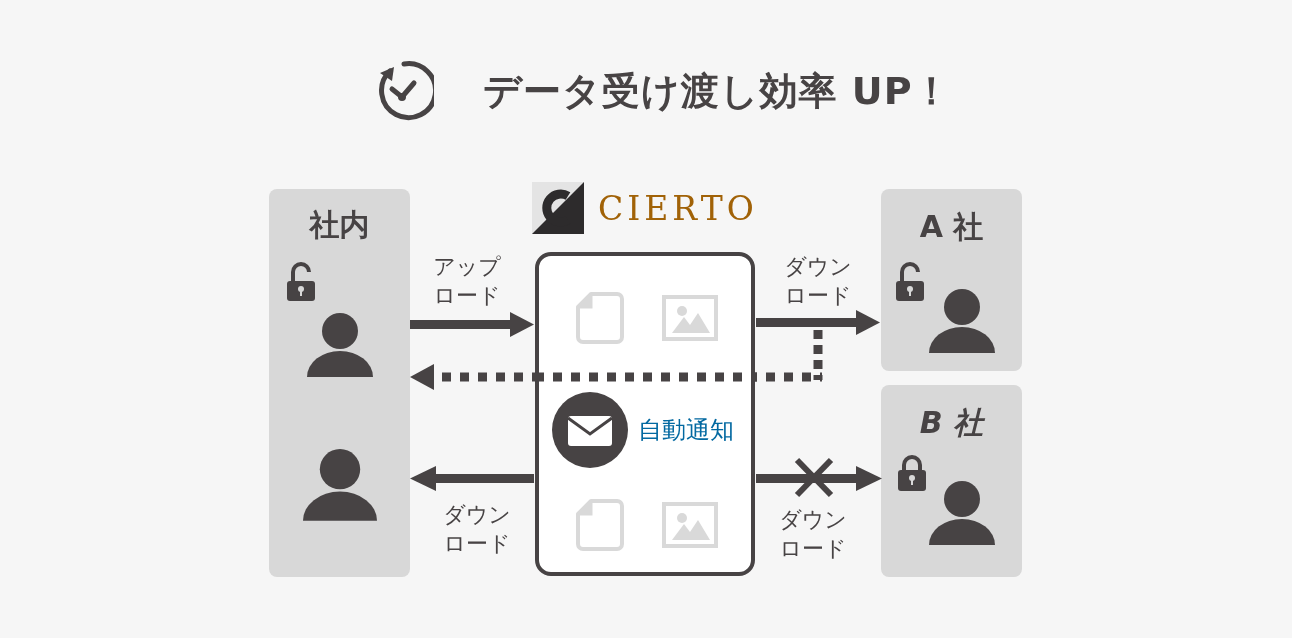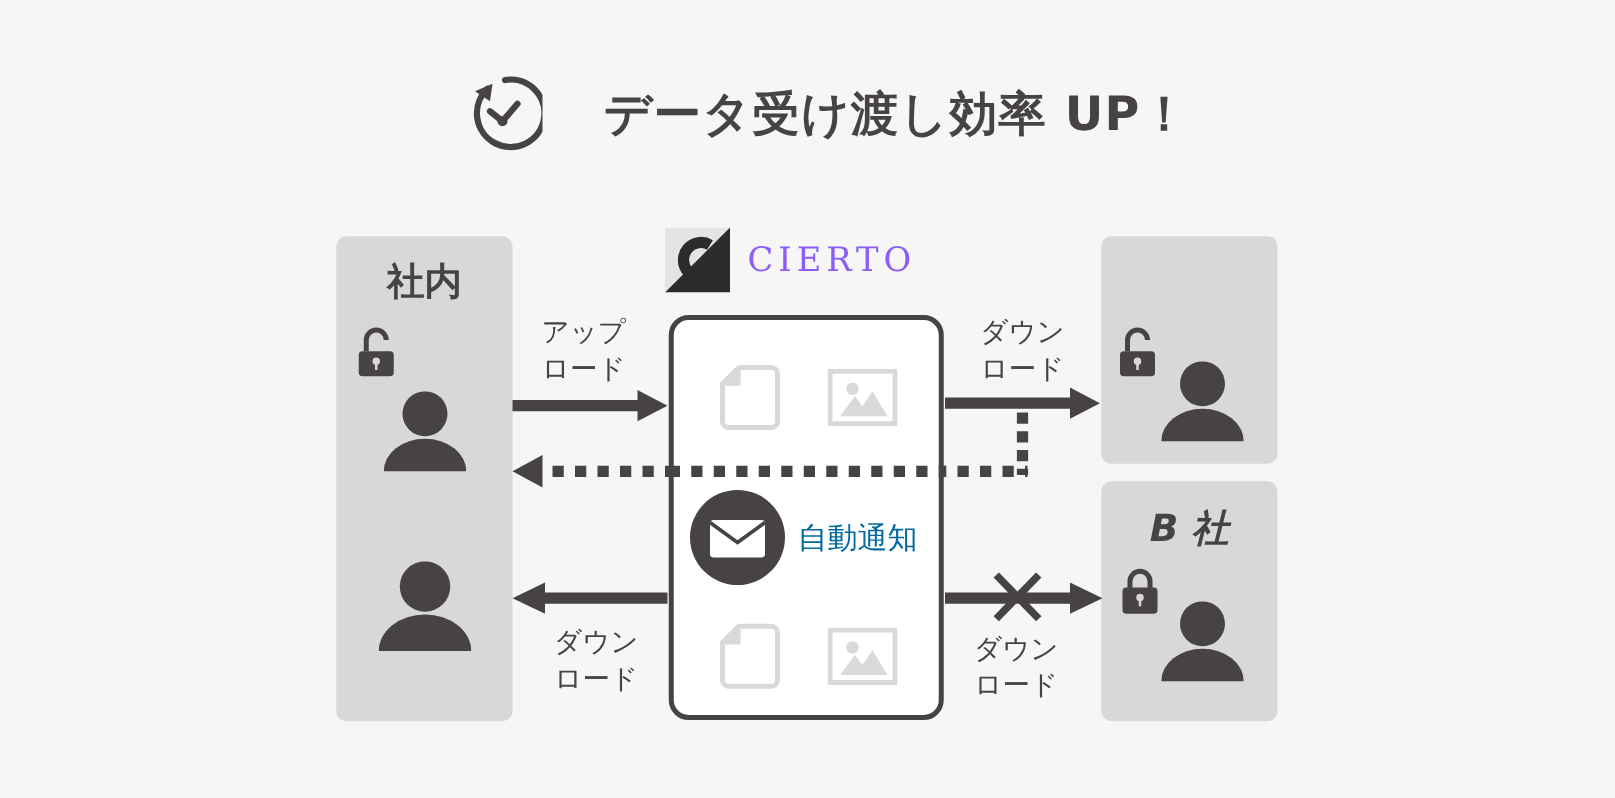--- a/index.html
+++ b/index.html
@@ -10,21 +10,21 @@
     color: #474344;
   }
   .abs { position: absolute; }
   .title-wrap { left: 370px; top: 58px; height: 66px; display: flex; align-items: center; gap: 29px; }
   .title-text { font-size: 38px; font-weight: bold; margin-left: 20px; letter-spacing: 1px; color: #474344; white-space: nowrap; }
   .panel { background: #d8d8d8; border-radius: 8px; }
   .panel-title { position: absolute; width: 100%; text-align: center; font-weight: bold; font-size: 30px; color: #474344; }
   .label { font-size: 22px; line-height: 29px; color: #474344; text-align: center; white-space: nowrap; }
   .center-box { left: 535px; top: 252px; width: 220px; height: 324px; background: #ffffff; border: 4px solid #474344; border-radius: 16px; box-sizing: border-box; }
   .notify-text { font-size: 24px; color: #0369a1; white-space: nowrap; }
-  .logo-text { font-size: 27px; letter-spacing: 4px; color: #8b5cf6; font-family: "DejaVu Serif", "Liberation Serif", serif; }
+  .logo-text { font-size: 33px; letter-spacing: 4px; color: #a16207; font-family: "DejaVu Serif", "Liberation Serif", serif; }
 </style>
 </head>
 <body>
 
 <div class="abs title-wrap">
   <svg width="64" height="64" viewBox="0 0 64 64">
     <path d="M20 12 A27 27 0 1 0 34 5" fill="none" stroke="#474344" stroke-width="5" stroke-linecap="round"></path>
     <polygon points="10,14 24,8 22,22" fill="#474344"></polygon>
     <polyline points="22,30 32,38 44,24" fill="none" stroke="#474344" stroke-width="5" stroke-linecap="round" stroke-linejoin="round"></polyline>
     <circle cx="32" cy="38" r="4" fill="#474344"></circle>
@@ -54,20 +54,21 @@
     <circle cx="33" cy="18" r="18" fill="#474344"></circle>
     <path d="M0 64 A33 26 0 0 1 66 64 Z" fill="#474344"></path>
   </svg>
   <svg class="abs" style="left:34px; top:260px;" width="74" height="74" viewBox="0 0 66 66">
     <circle cx="33" cy="18" r="18" fill="#474344"></circle>
     <path d="M0 64 A33 26 0 0 1 66 64 Z" fill="#474344"></path>
   </svg>
 </div>
 
 <div class="abs panel" style="left:881px; top:189px; width:141px; height:182px;">
+  <div class="panel-title" style="top:18px;">A 社</div>
   <svg class="abs" style="left:13px; top:72px;" width="32" height="42" viewBox="0 0 32 42">
     <path d="M8 20 V11 A8 8 0 0 1 24 11" fill="none" stroke="#474344" stroke-width="4"></path>
     <rect x="2" y="20" width="28" height="20" rx="3" fill="#474344"></rect>
     <circle cx="16" cy="28" r="3" fill="#d8d8d8"></circle>
       <rect x="15" y="28" width="2" height="7" fill="#d8d8d8"></rect>
   </svg>
   <svg class="abs" style="left:48px; top:100px;" width="66" height="66" viewBox="0 0 66 66">
     <circle cx="33" cy="18" r="18" fill="#474344"></circle>
     <path d="M0 64 A33 26 0 0 1 66 64 Z" fill="#474344"></path>
   </svg>

